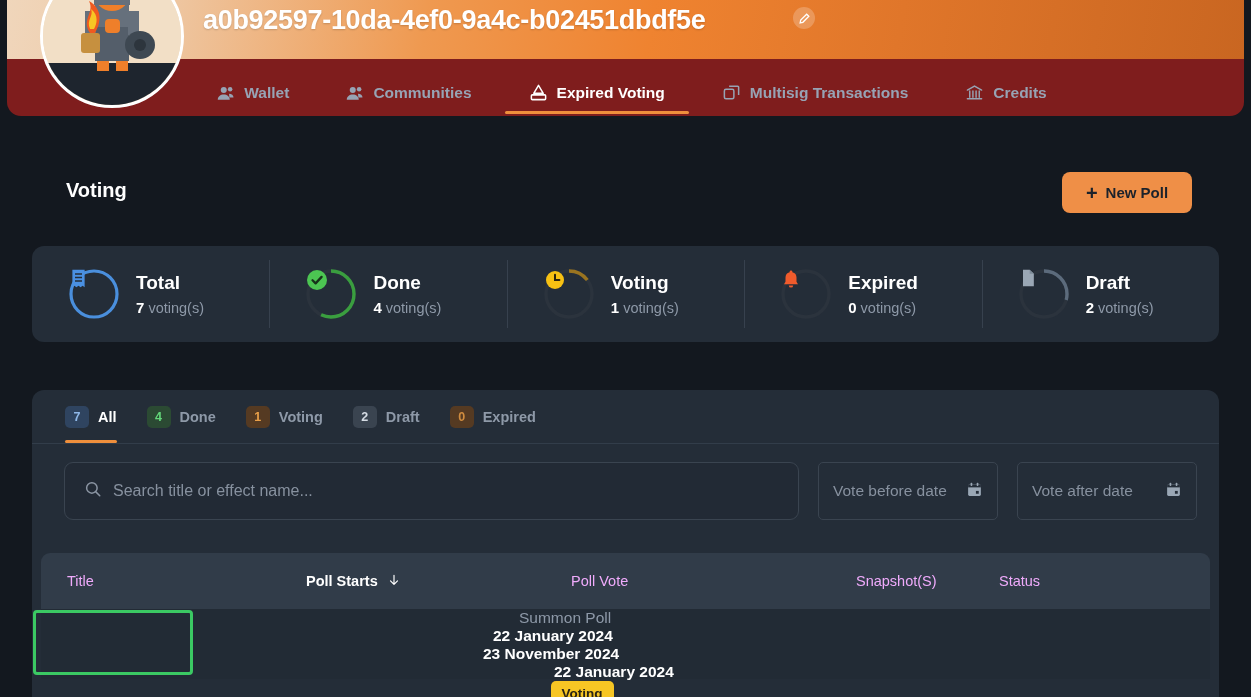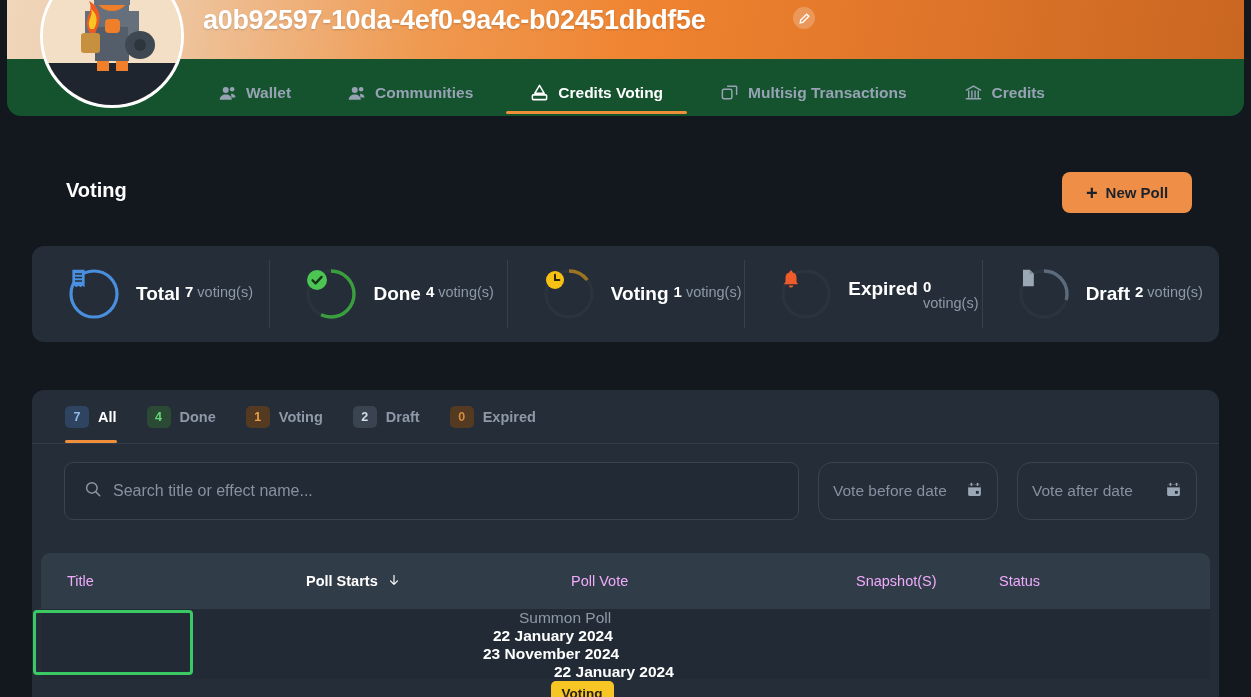--- a/index.html
+++ b/index.html
@@ -7,21 +7,21 @@
     width: 1251px; height: 697px;
     background: #13181f;
     font-family: "Liberation Sans", sans-serif;
     overflow: hidden;
   }
   .app { position: relative; width: 1251px; height: 697px; background: #13181f; }
 
   
   .banner-wrap {
     position: absolute; left: 7px; top: 0; width: 1237px; height: 116px;
-    border-radius: 0 0 14px 14px; overflow: hidden; background: #14532d;
+    border-radius: 0 0 14px 14px; overflow: hidden; background: #7f1d1d;
   }
   .banner {
     position: absolute; left: 0; top: 0; width: 1237px; height: 59px;
     background: linear-gradient(100deg, #f0d6bb 0%, #eec9a6 12%, #ef9950 34%,
                                 #ef8330 52%, #e0762a 72%, #c96621 100%);
   }
   .banner-title {
     position: absolute; left: 196px; top: 0px; height: 40px; line-height: 40px;
     font-size: 27px; font-weight: bold; color: #ffffff;
     letter-spacing: -0.3px; white-space: nowrap;
@@ -87,21 +87,21 @@
   .stat + .stat::before {
     content: ""; position: absolute; left: 0; top: 0; bottom: 0;
     width: 1px; background: #37414e;
   }
   .stat-ring { position: relative; width: 52px; height: 52px; flex: none; }
   .stat-ring svg { position: absolute; left: 0; top: 0; }
   .stat-ico {
     position: absolute; left: 0; top: 0; width: 52px; height: 52px;
     display: flex; align-items: center; justify-content: center;
   }
-  .stat-txt { display: flex; flex-direction: row; gap: 5px; }
+  .stat-txt { display: flex; flex-direction: column; gap: 5px; }
   .stat-label { font-size: 19px; font-weight: bold; color: #ffffff; }
   .stat-sub { font-size: 14.5px; color: #8e99a8; }
   .stat-sub b { color: #ffffff; font-size: 15px; }
 
   
   .panel {
     position: absolute; left: 32px; top: 390px; width: 1187px; height: 307px;
     background: #242d38; border-radius: 12px 12px 0 0;
   }
   .tabs {
@@ -138,21 +138,21 @@
     border: 1px solid #3a4450; border-radius: 9px;
     display: flex; align-items: center; gap: 11px; padding: 0 19px;
   }
   .search-box input, .date-box input {
     flex: 1; background: transparent; border: none; outline: none;
     color: #e4e9ef; font-size: 16px; font-family: "Liberation Sans", sans-serif;
   }
   .search-box input::placeholder, .date-box input::placeholder { color: #87919f; }
   .date-box {
     width: 180px; height: 58px; background: transparent;
-    border: 1px solid #3a4450; border-radius: 14px;
+    border: 1px solid #3a4450; border-radius: 5px;
     display: flex; align-items: center; gap: 4px; padding: 0 14px;
   }
   .date-box input { font-size: 15.5px; min-width: 0; }
 
   
   .thead {
     position: absolute; left: 9px; top: 163px; width: 1169px; height: 56px;
     background: #313c49; border-radius: 9px 9px 0 0;
     display: flex; align-items: center;
   }
@@ -257,21 +257,21 @@
         <span>Communities</span>
       </div>
 
       <div class="nav-item active">
         <span>
           <svg width="19" height="19" viewBox="0 0 24 24" fill="none" stroke="#ffffff" stroke-width="1.9" stroke-linejoin="round">
             <path d="M12 3 L18 13 H6 Z"></path>
             <rect x="3" y="15" width="18" height="6" rx="1.2"></rect>
           </svg>
         </span>
-        <span>Credits Voting</span>
+        <span>Expired Voting</span>
       </div>
 
       <div class="nav-item">
         <span>
           <svg width="19" height="19" viewBox="0 0 24 24" fill="none" stroke="#97a3b4" stroke-width="1.9" stroke-linejoin="round">
             <rect x="3" y="8" width="12" height="12" rx="2"></rect>
             <path d="M9 4h11a1 1 0 0 1 1 1v10"></path>
           </svg>
         </span>
         <span>Multisig Transactions</span>

